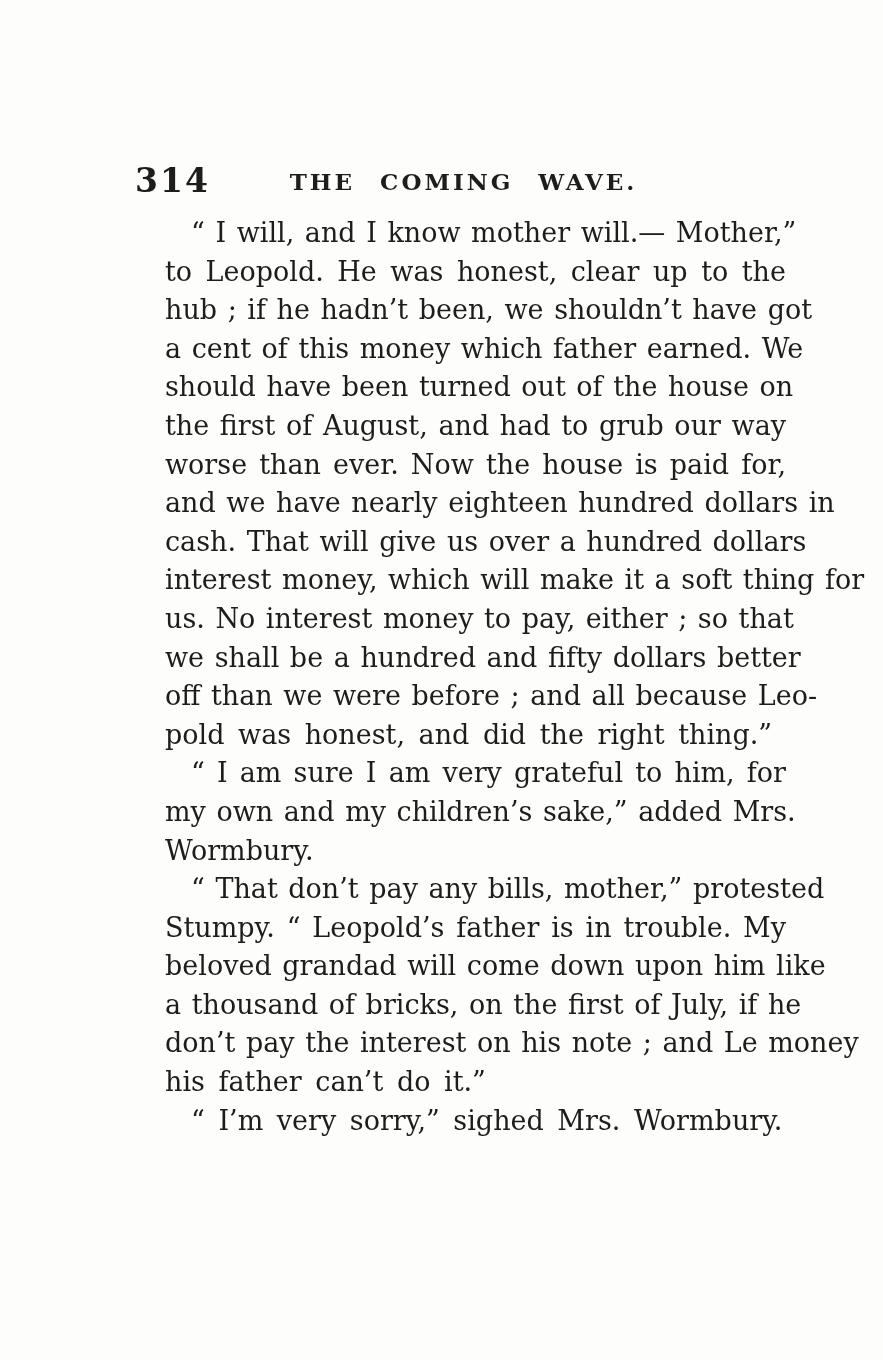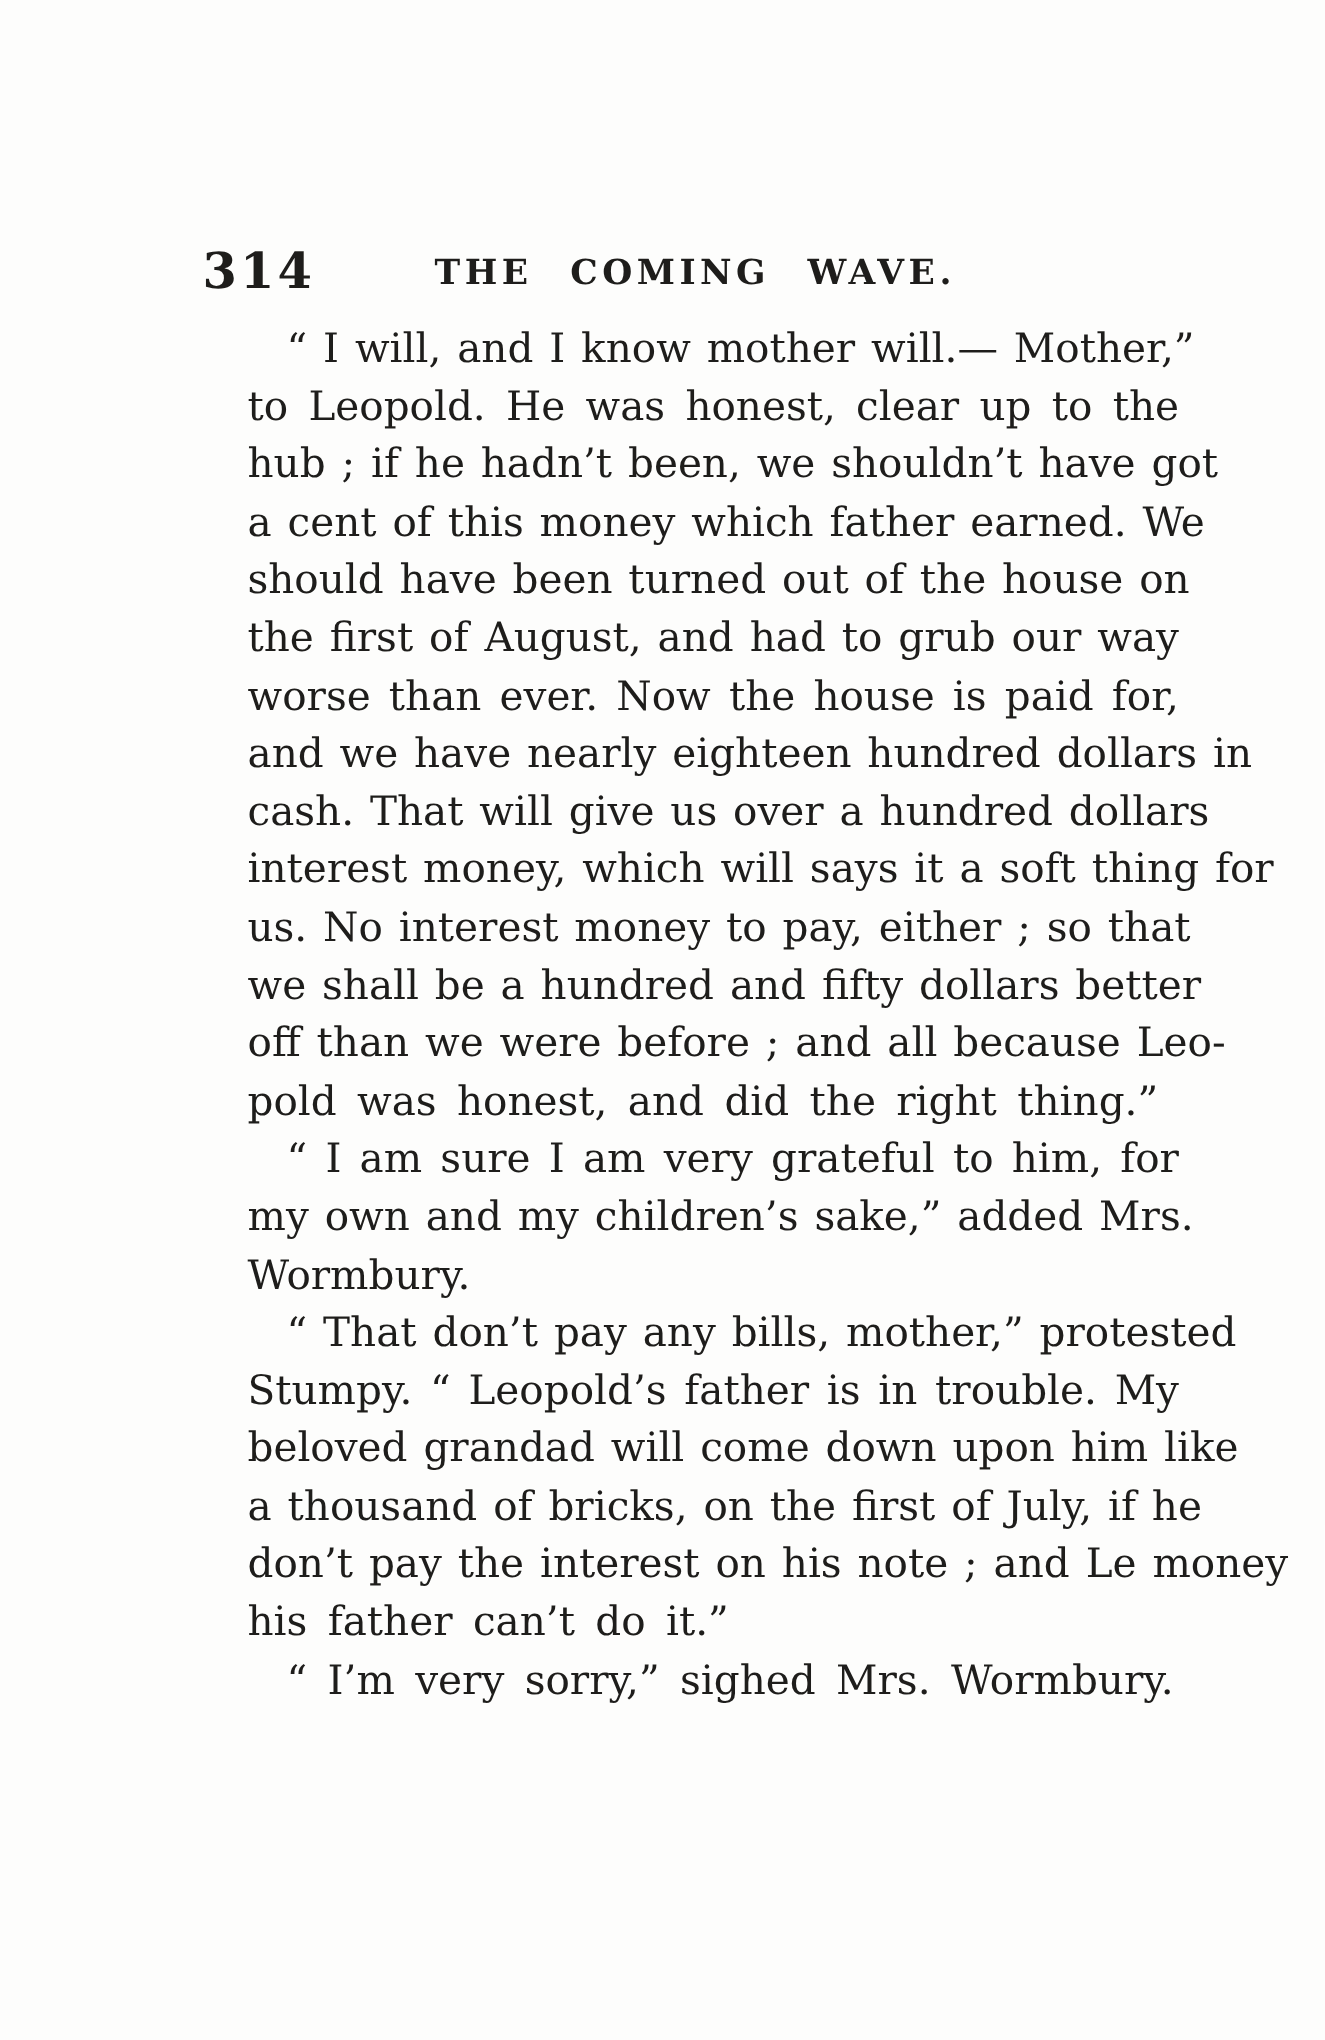--- a/index.html
+++ b/index.html
@@ -79,21 +79,21 @@
     <div class="para">
       <div class="line first">“ I will, and I know mother will.— Mother,”</div>
       <div class="line">to Leopold. He was honest, clear up to the</div>
       <div class="line">hub ; if he hadn’t been, we shouldn’t have got</div>
       <div class="line">a cent of this money which father earned. We</div>
       <div class="line">should have been turned out of the house on</div>
       <div class="line">the first of August, and had to grub our way</div>
       <div class="line">worse than ever. Now the house is paid for,</div>
       <div class="line">and we have nearly eighteen hundred dollars in</div>
       <div class="line">cash. That will give us over a hundred dollars</div>
-      <div class="line">interest money, which will says it a soft thing for</div>
+      <div class="line">interest money, which will make it a soft thing for</div>
       <div class="line">us. No interest money to pay, either ; so that</div>
       <div class="line">we shall be a hundred and fifty dollars better</div>
       <div class="line">off than we were before ; and all because Leo-</div>
       <div class="line last">pold was honest, and did the right thing.”</div>
     </div>
 
     <div class="para">
       <div class="line first">“ I am sure I am very grateful to him, for</div>
       <div class="line">my own and my children’s sake,” added Mrs.</div>
       <div class="line last">Wormbury.</div>

